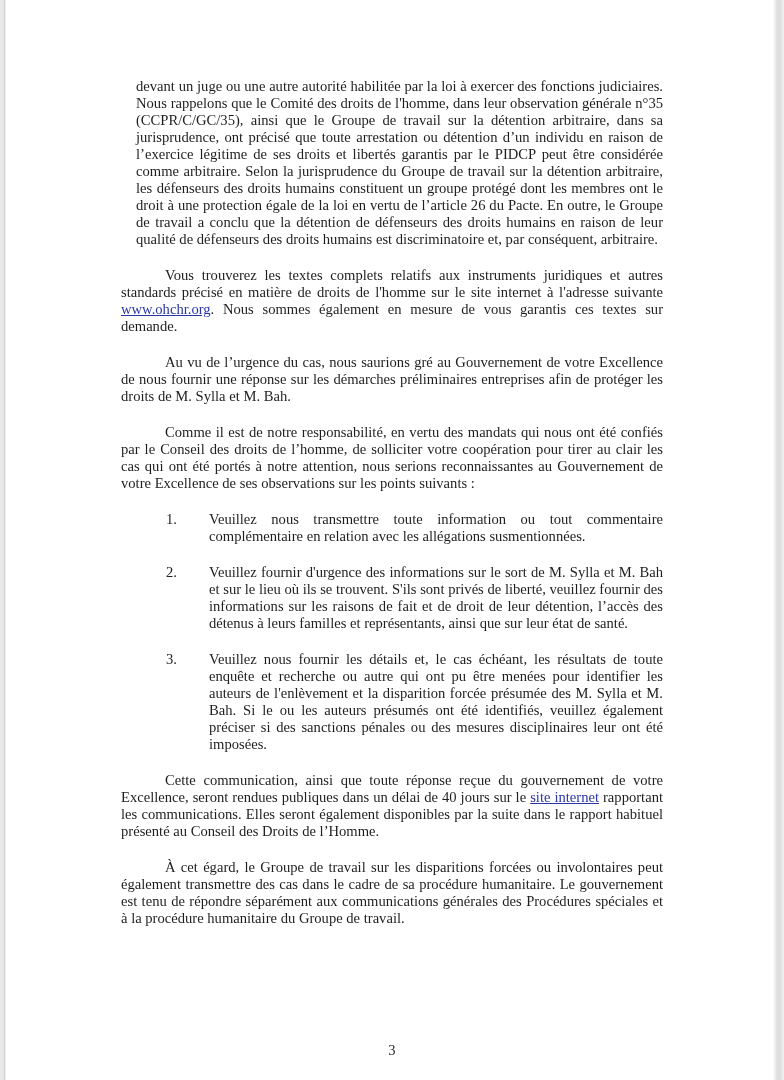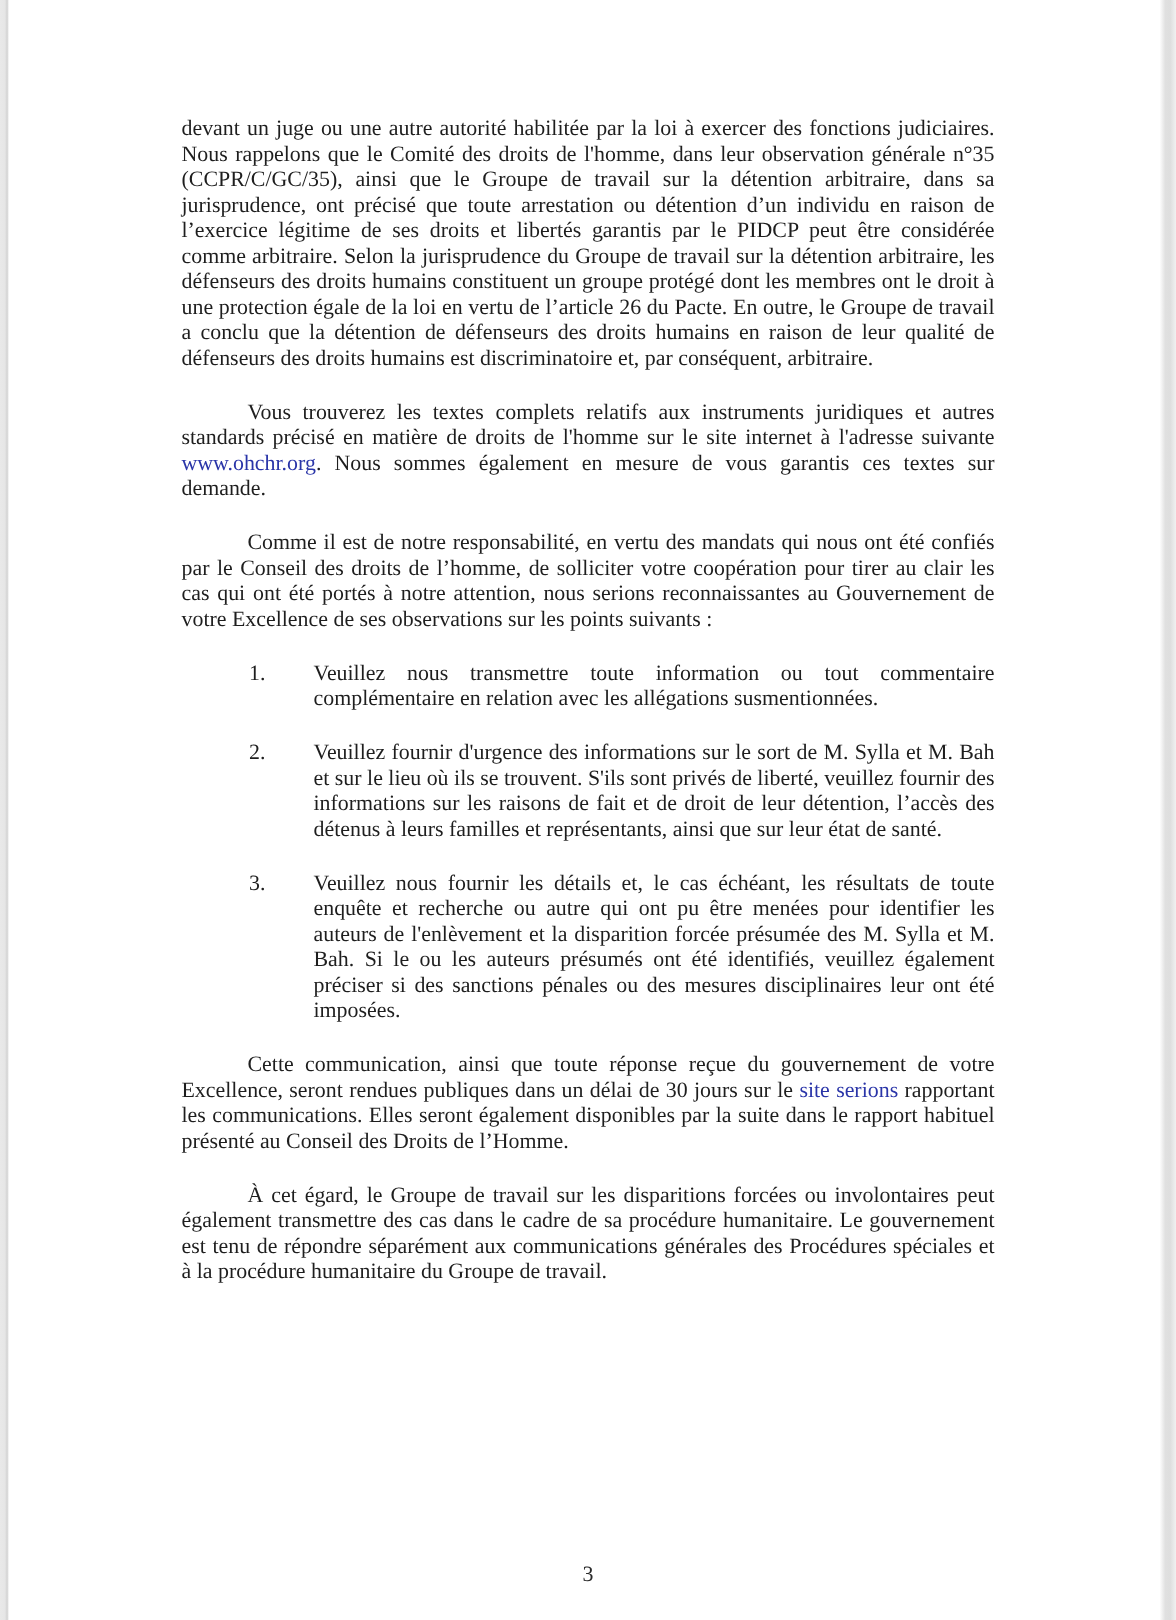--- a/index.html
+++ b/index.html
@@ -37,35 +37,37 @@
     line-height: 17px;
     text-align: justify;
     text-align-last: left;
   }
   .para {
     margin: 0 0 19px 0;
     text-indent: 44px;
   }
   .para.no-indent {
     text-indent: 0;
+    margin-left: 15px;
   }
   .list-item {
     display: flex;
     margin: 0 0 19px 45px;
   }
   .list-num {
     flex: 0 0 43px;
   }
   .list-text {
     flex: 1;
     text-align: justify;
     text-align-last: left;
   }
   a.doc-link {
     color: var(--link-color, #2a35a8);
+    text-decoration: underline;
     cursor: pointer;
   }
   .page-number {
     position: absolute;
     top: 1042px;
     left: 121px;
     width: 542px;
     text-align: center;
     font-size: 14.6px;
     line-height: 17px;
@@ -78,38 +80,39 @@
 <div class="page">
   <div class="edge-left"></div>
   <div class="edge-right"></div>
 
   <div class="content">
 
     <p class="para no-indent">devant un juge ou une autre autorité habilitée par la loi à exercer des fonctions judiciaires. Nous rappelons que le Comité des droits de l'homme, dans leur observation générale n°35 (CCPR/C/GC/35), ainsi que le Groupe de travail sur la détention arbitraire, dans sa jurisprudence, ont précisé que toute arrestation ou détention d’un individu en raison de l’exercice légitime de ses droits et libertés garantis par le PIDCP peut être considérée comme arbitraire. Selon la jurisprudence du Groupe de travail sur la détention arbitraire, les défenseurs des droits humains constituent un groupe protégé dont les membres ont le droit à une protection égale de la loi en vertu de l’article 26 du Pacte. En outre, le Groupe de travail a conclu que la détention de défenseurs des droits humains en raison de leur qualité de défenseurs des droits humains est discriminatoire et, par conséquent, arbitraire.</p>
 
     <p class="para"><span>Vous trouverez les textes complets relatifs aux instruments juridiques et autres standards précisé en matière de droits de l'homme sur le site internet à l'adresse suivante </span><a class="doc-link">www.ohchr.org</a><span>. Nous sommes également en mesure de vous garantis ces textes sur demande.</span></p>
 
+    <p class="para">Au vu de l’urgence du cas, nous saurions gré au Gouvernement de votre Excellence de nous fournir une réponse sur les démarches préliminaires entreprises afin de protéger les droits de M. Sylla et M. Bah.</p>
 
     <p class="para">Comme il est de notre responsabilité, en vertu des mandats qui nous ont été confiés par le Conseil des droits de l’homme, de solliciter votre coopération pour tirer au clair les cas qui ont été portés à notre attention, nous serions reconnaissantes au Gouvernement de votre Excellence de ses observations sur les points suivants :</p>
 
     <div class="list-item">
       <span class="list-num">1.</span>
       <span class="list-text">Veuillez nous transmettre toute information ou tout commentaire complémentaire en relation avec les allégations susmentionnées.</span>
     </div>
 
     <div class="list-item">
       <span class="list-num">2.</span>
       <span class="list-text">Veuillez fournir d'urgence des informations sur le sort de M. Sylla et M. Bah et sur le lieu où ils se trouvent. S'ils sont privés de liberté, veuillez fournir des informations sur les raisons de fait et de droit de leur détention, l’accès des détenus à leurs familles et représentants, ainsi que sur leur état de santé.</span>
     </div>
 
     <div class="list-item">
       <span class="list-num">3.</span>
       <span class="list-text">Veuillez nous fournir les détails et, le cas échéant, les résultats de toute enquête et recherche ou autre qui ont pu être menées pour identifier les auteurs de l'enlèvement et la disparition forcée présumée des M. Sylla et M. Bah. Si le ou les auteurs présumés ont été identifiés, veuillez également préciser si des sanctions pénales ou des mesures disciplinaires leur ont été imposées.</span>
     </div>
 
-    <p class="para"><span>Cette communication, ainsi que toute réponse reçue du gouvernement de votre Excellence, seront rendues publiques dans un délai de 30 jours sur le </span><a class="doc-link">site serions</a><span> rapportant les communications. Elles seront également disponibles par la suite dans le rapport habituel présenté au Conseil des Droits de l’Homme.</span></p>
+    <p class="para"><span>Cette communication, ainsi que toute réponse reçue du gouvernement de votre Excellence, seront rendues publiques dans un délai de 40 jours sur le </span><a class="doc-link">site internet</a><span> rapportant les communications. Elles seront également disponibles par la suite dans le rapport habituel présenté au Conseil des Droits de l’Homme.</span></p>
 
     <p class="para">À cet égard, le Groupe de travail sur les disparitions forcées ou involontaires peut également transmettre des cas dans le cadre de sa procédure humanitaire. Le gouvernement est tenu de répondre séparément aux communications générales des Procédures spéciales et à la procédure humanitaire du Groupe de travail.</p>
 
   </div>
 
   <div class="page-number">3</div>
 </div>
 
 </body></html>

